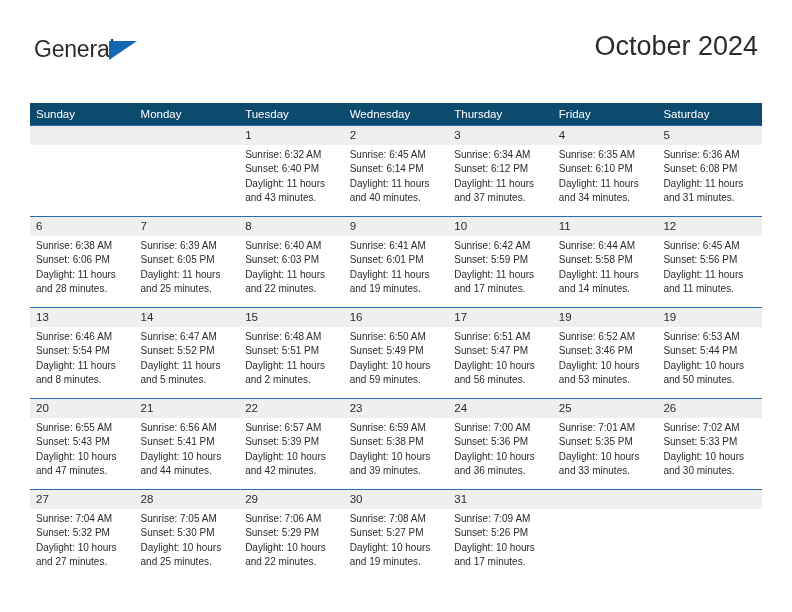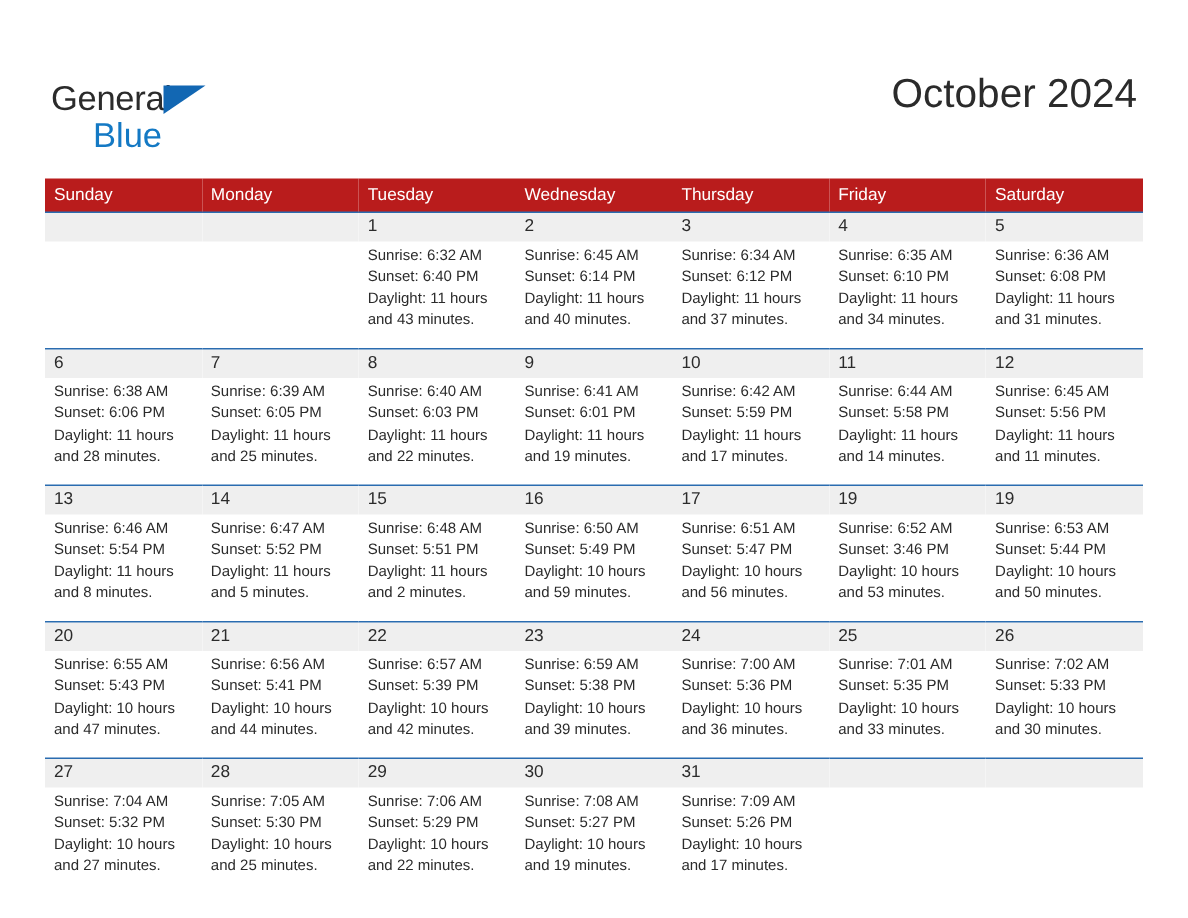--- a/index.html
+++ b/index.html
@@ -13,21 +13,20 @@
     background: #ffffff;
     font-family: "Liberation Sans", sans-serif;
     color: #1a1a1a;
     overflow: hidden;
   }
   .page {
     width: 792px;
     height: 556px;
     position: relative;
     box-sizing: border-box;
-    margin-top: 16px;
   }
 
   
   .header {
     position: absolute;
     left: 0;
     top: 0;
     width: 792px;
     height: 100px;
     box-sizing: border-box;
@@ -92,21 +91,21 @@
   
   .calendar {
     position: absolute;
     left: 30px;
     top: 103px;
     width: 732px;
     border-collapse: collapse;
     table-layout: fixed;
   }
   .calendar th {
-    background: #b91c1c;
+    background: #0c4a6e;
     color: #ffffff;
     font-size: 11.5px;
     font-weight: normal;
     text-align: left;
     padding: 5px 0 5px 6px;
     height: 12px;
     border: none;
   }
   .calendar td {
     vertical-align: top;
@@ -144,21 +143,20 @@
 
 <div class="page">
 
   <div class="header">
 
     <div class="logo">
       <div class="logo-row1">
         <span class="logo-general">General</span>
         <span class="logo-triangle"></span>
       </div>
-      <span class="logo-blue">Blue</span>
     </div>
 
     <div class="title-block">
       <div class="cal-title">October 2024</div>
     </div>
 
   </div>
 
   <table class="calendar">
     <thead>

